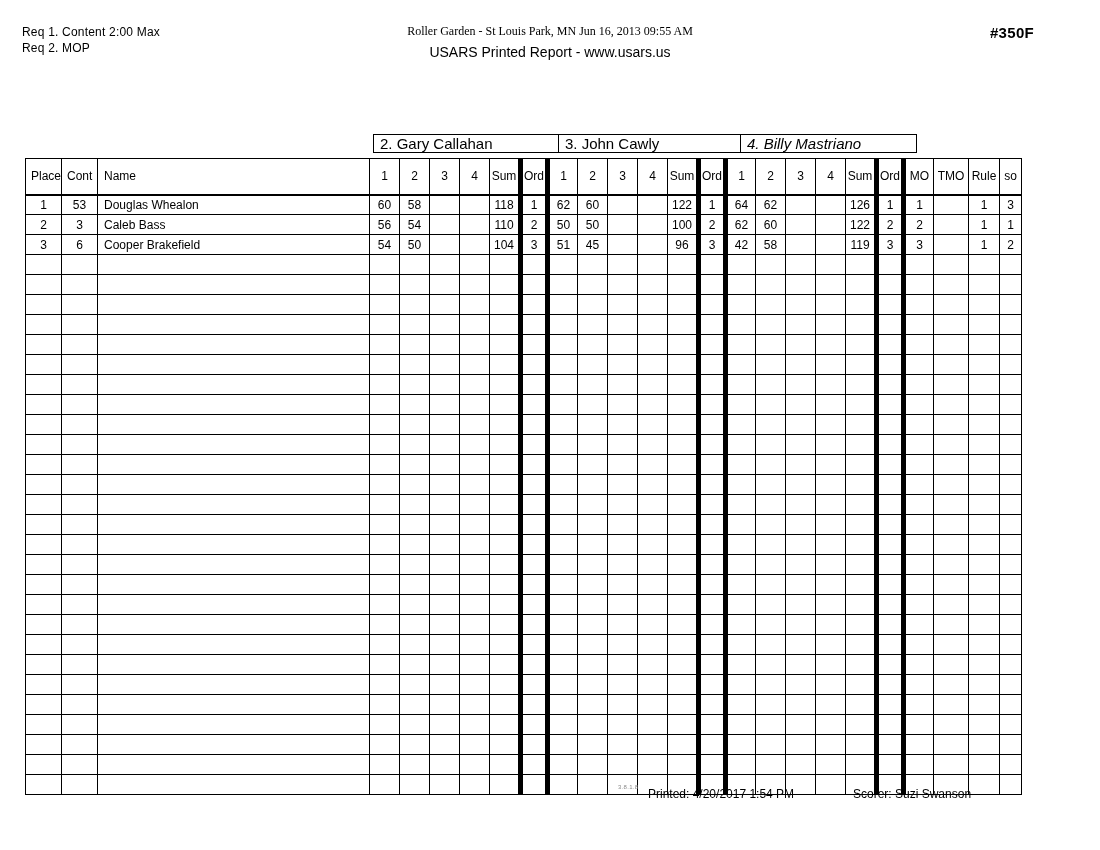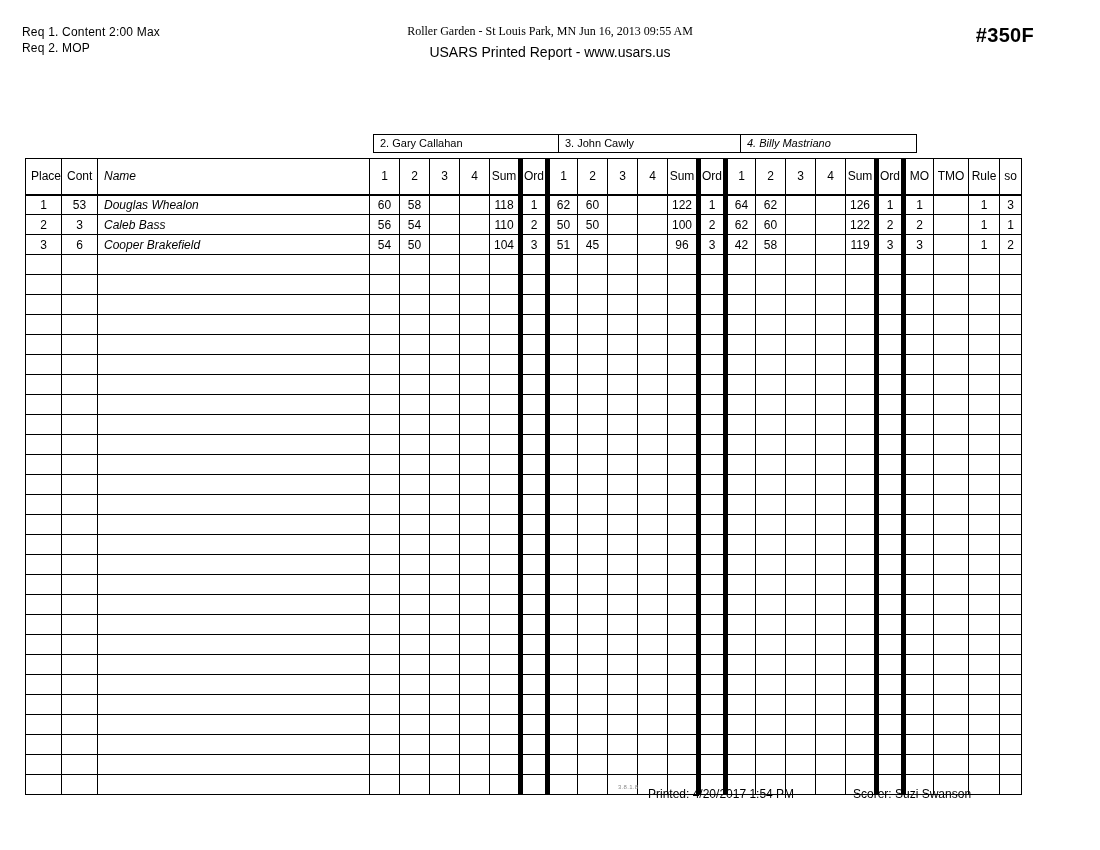--- a/index.html
+++ b/index.html
@@ -57,39 +57,39 @@
     font-size: 14px;
     font-weight: normal;
     line-height: 22px;
   }
 
   
   .eventcode {
     position: absolute;
     right: 66px;
     top: 24px;
-    font-size: 20px;
+    font-size: 15px;
     font-weight: bold;
     letter-spacing: 0.3px;
   }
 
   
   .judge-band {
     position: absolute;
     left: 373px;
     top: 134px;
     height: 19px;
     display: flex;
     border: 1px solid #000;
     box-sizing: border-box;
   }
   .judge-cell {
     box-sizing: border-box;
     border-right: 1px solid #000;
-    font-size: 11px;
+    font-size: 15px;
     line-height: 17px;
     padding-left: 6px;
     white-space: nowrap;
     overflow: hidden;
   }
   .judge-cell:last-child { border-right: none; font-style: italic; }
 
   
   .grid {
     position: absolute;
@@ -120,21 +120,21 @@
     text-align: left;
     padding-left: 5px;
   }
   
   .grid tbody tr.first-body td {
     border-top: 2px solid #000;
   }
 
   .c-place   { width: 34px; text-align: center; }
   .c-cont    { width: 36px; text-align: center; }
-  .c-name    { width: 272px; text-align: left; padding-left: 6px !important; font-style: italic; }
+  .c-name    { width: 272px; text-align: left; padding-left: 6px !important; }
   .c-score   { width: 30px; text-align: center; }
   .c-sum     { width: 31px; text-align: center; }
   .c-ord     { width: 27px; text-align: center; }
   .c-mo      { width: 30px; text-align: center; }
   .c-tmo     { width: 35px; text-align: center; }
   .c-rule    { width: 31px; text-align: center; }
   .c-so      { width: 22px; text-align: center; }
 
   
   .sep-left  { border-left: 5px solid #000 !important; }

